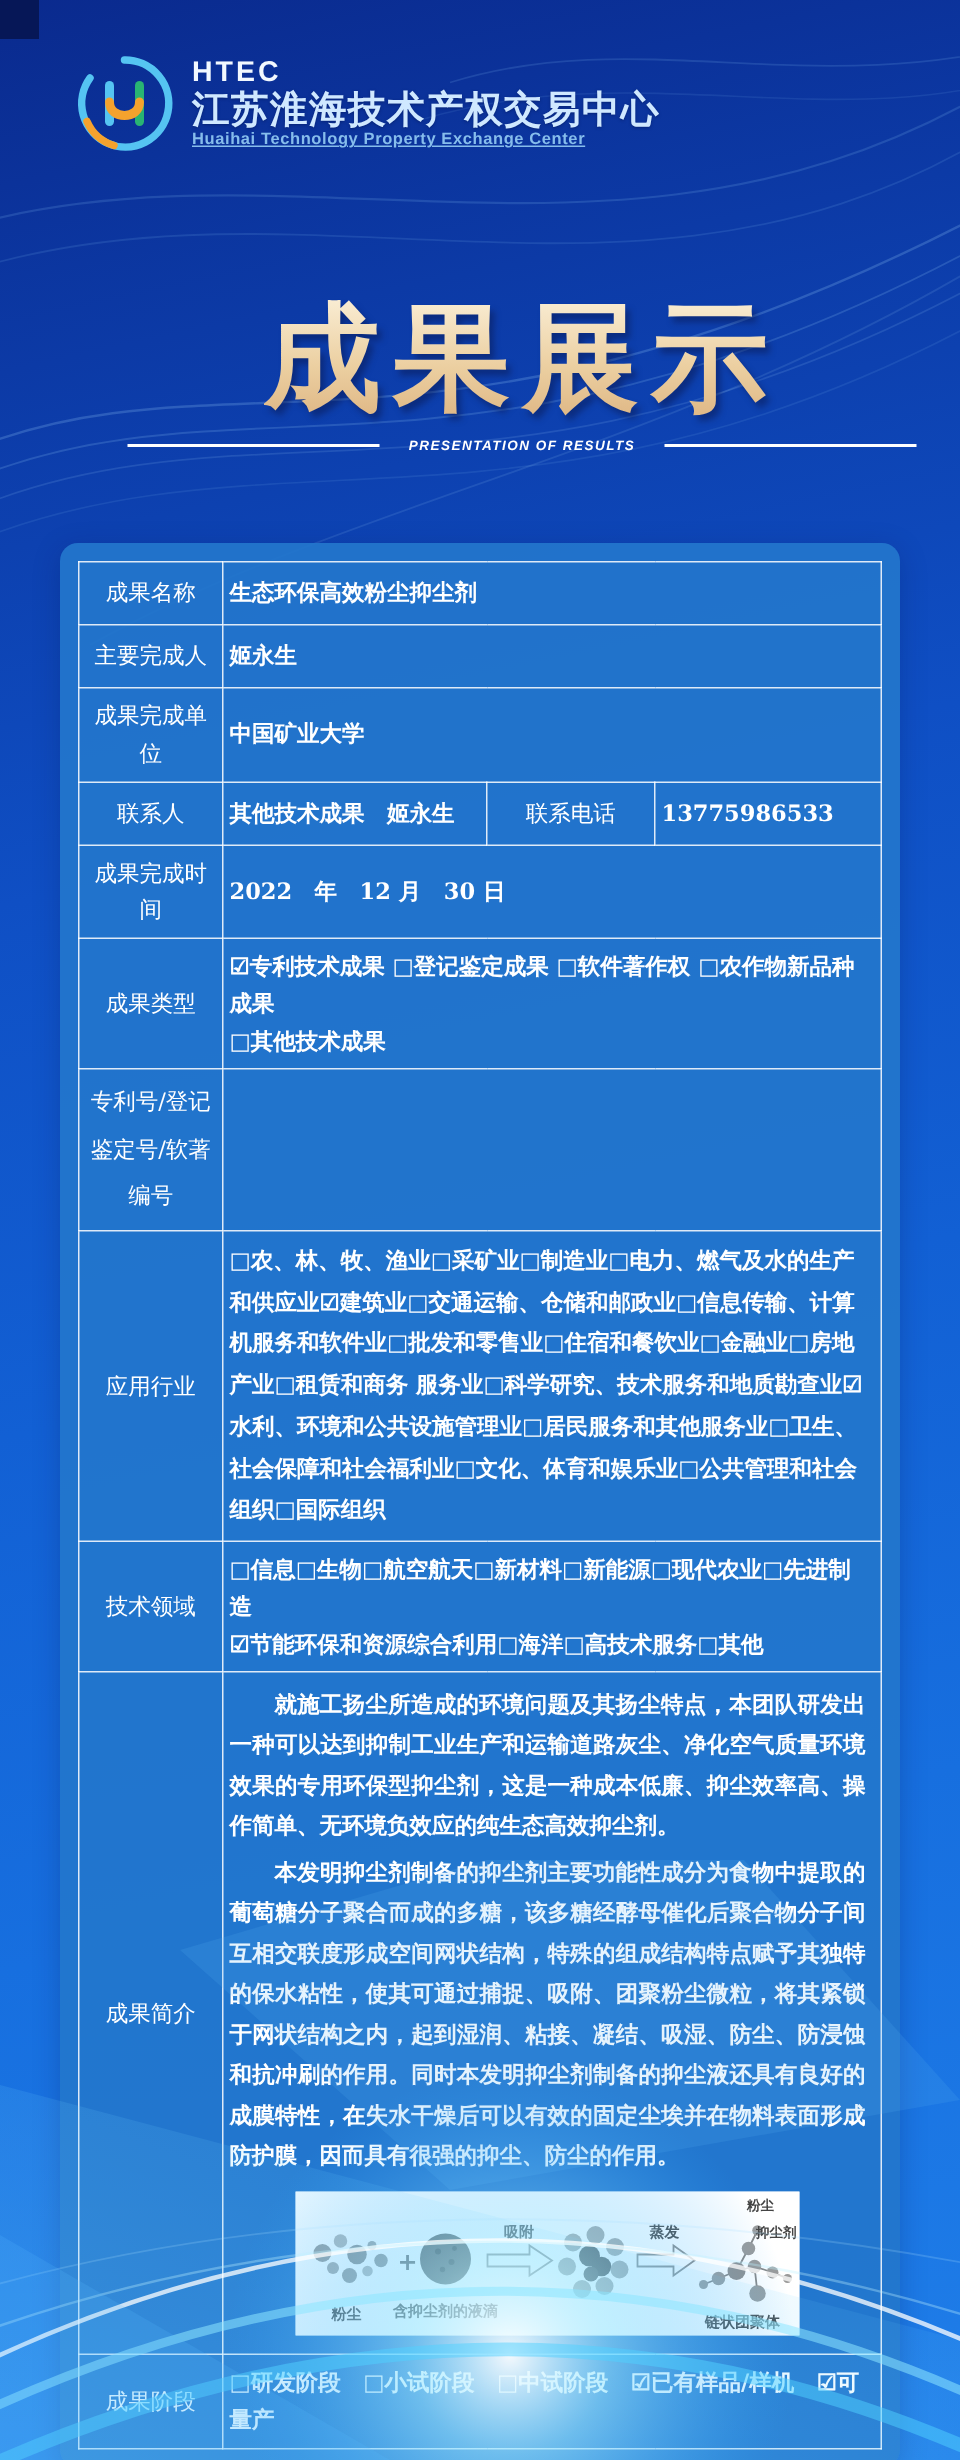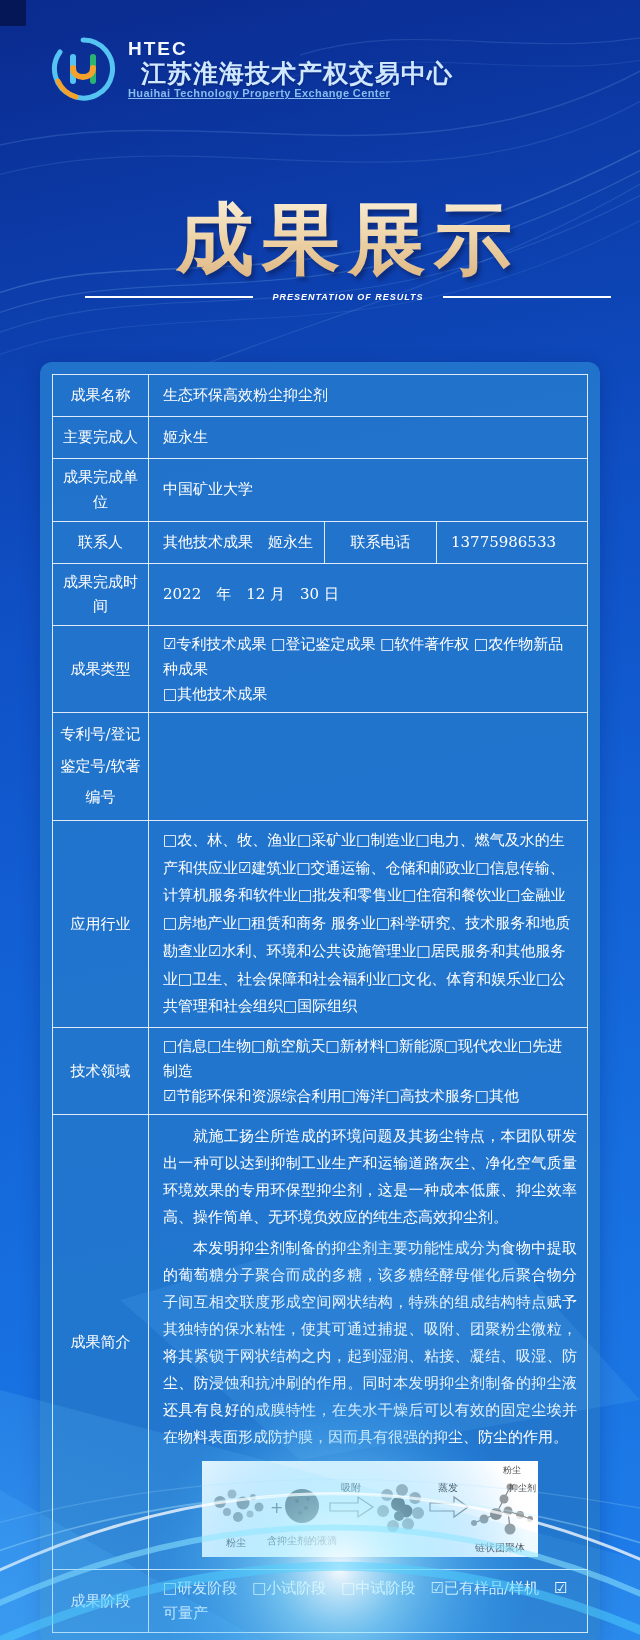--- a/index.html
+++ b/index.html
@@ -12,21 +12,21 @@
     color:#ffffff;
   }
   .decor{position:absolute;left:0;pointer-events:none;}
   .decor.top{top:0;}
   .decor.bottom{bottom:0;}
 
   
   .header{position:absolute;top:36px;left:50px;display:flex;align-items:center;gap:12px;}
   .header-text{display:flex;flex-direction:column;line-height:1.12;}
   .logo-abbr{font-family:"Liberation Sans",sans-serif;font-weight:bold;font-size:19px;letter-spacing:2px;color:#f2f8ff;}
-  .org-cn{font-family:"Liberation Sans",sans-serif;font-weight:bold;font-size:25px;letter-spacing:1px;color:#cfe8ff;text-shadow:0 1px 2px rgba(0,20,80,.5);margin-left:13px;}
+  .org-cn{font-family:"Liberation Sans",sans-serif;font-weight:bold;font-size:25px;letter-spacing:1px;color:#cfe8ff;text-shadow:0 1px 2px rgba(0,20,80,.5);}
   .org-en{font-family:"Liberation Sans",sans-serif;font-weight:bold;font-size:11px;color:#86bdec;letter-spacing:.4px;text-decoration:underline;}
 
   
   .title-block{position:absolute;top:200px;left:0;width:100%;text-align:center;margin-left:28px;}
   .title-main{
     display:inline-block;
     font-size:78px;font-weight:bold;letter-spacing:8px;line-height:1;
     background:linear-gradient(180deg,#f9ecd2 0%,#ecd0a2 55%,#dfb886 100%);
     -webkit-background-clip:text;background-clip:text;color:transparent;
     filter:drop-shadow(3px 4px 2px rgba(8,20,70,.45));
@@ -43,21 +43,21 @@
     box-shadow:0 4px 18px rgba(5,25,90,.25);
   }
   table.sheet{width:100%;border-collapse:collapse;table-layout:fixed;}
   .sheet td{
     border:1px solid rgba(255,255,255,.85);
     font-size:15px;line-height:1.65;color:#ffffff;
     vertical-align:middle;padding:6px 10px;box-sizing:border-box;
     word-break:break-all;
   }
   .sheet td.label{text-align:center;padding:6px 3px;}
-  .sheet td.value{padding-left:14px;}
+  .sheet td.value{padding-left:4px;font-weight:bold;}
   .sheet tr.h42 td{height:42px;}
   .summary-para{margin:2px 0 4px;text-indent:2em;text-align:justify;line-height:1.8;font-size:15px;}
   .diagram-wrap{display:flex;justify-content:center;margin:10px 0 6px;}
   .diagram-box{background:#ffffff;width:336px;height:96px;}
 </style>
 </head>
 <body>
 
 <div class="page">
 

